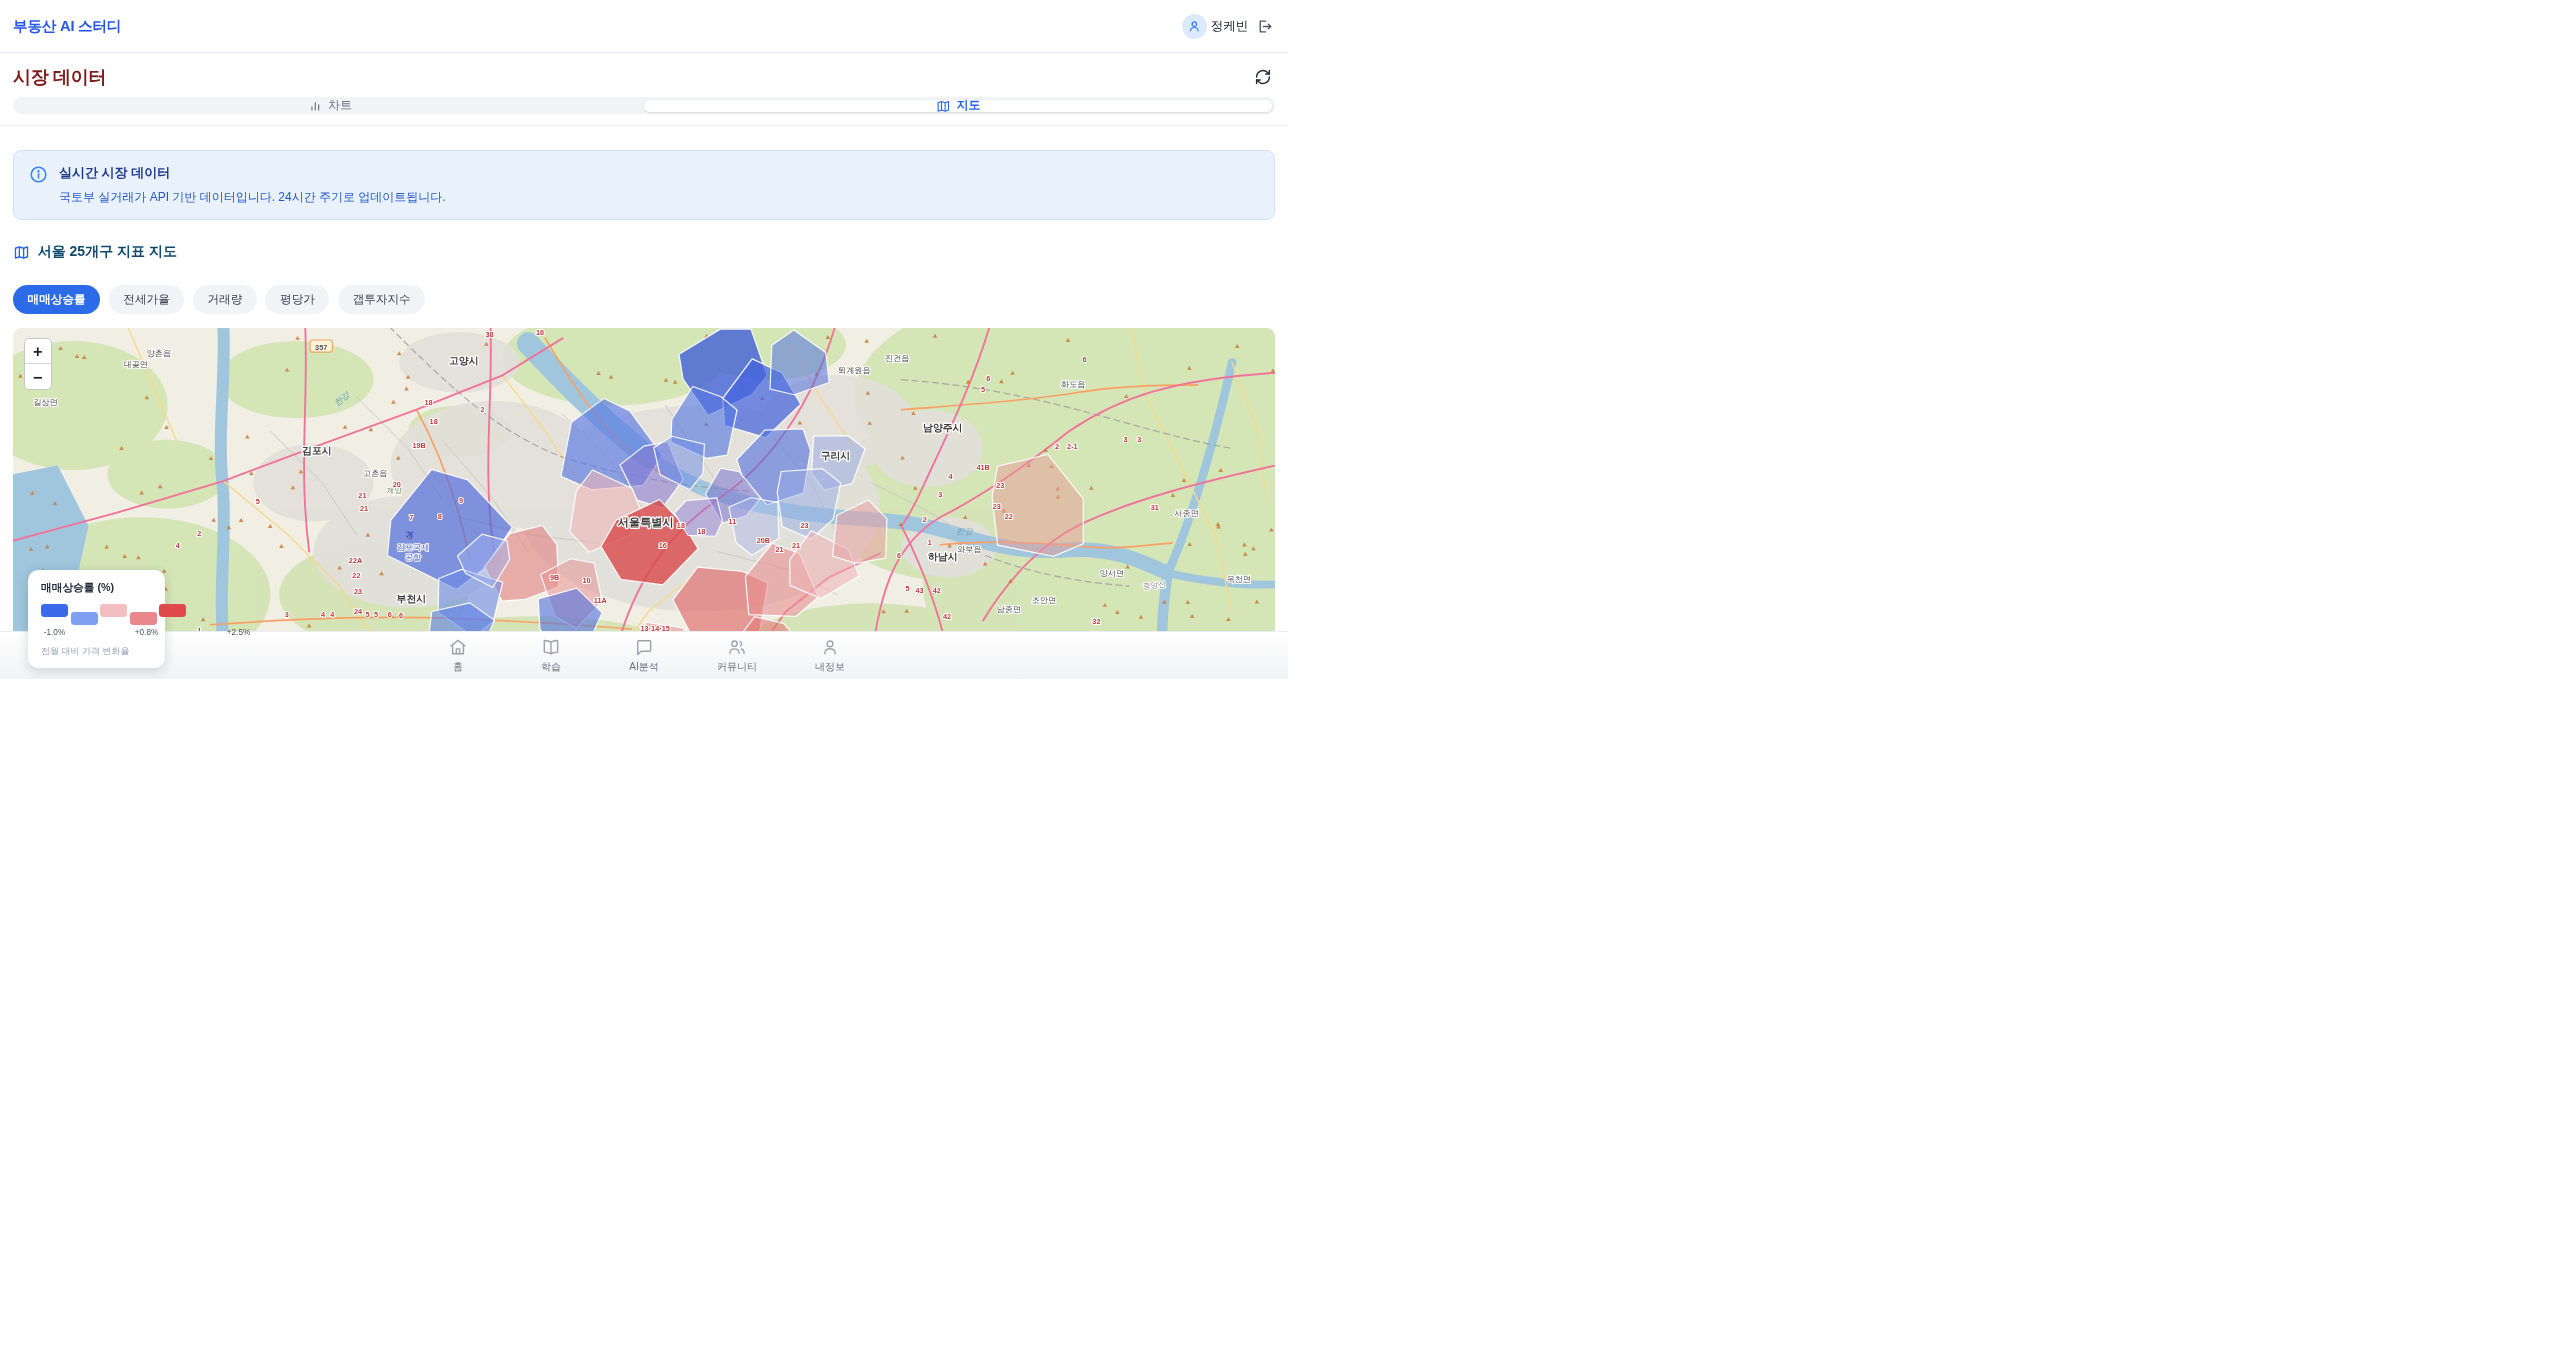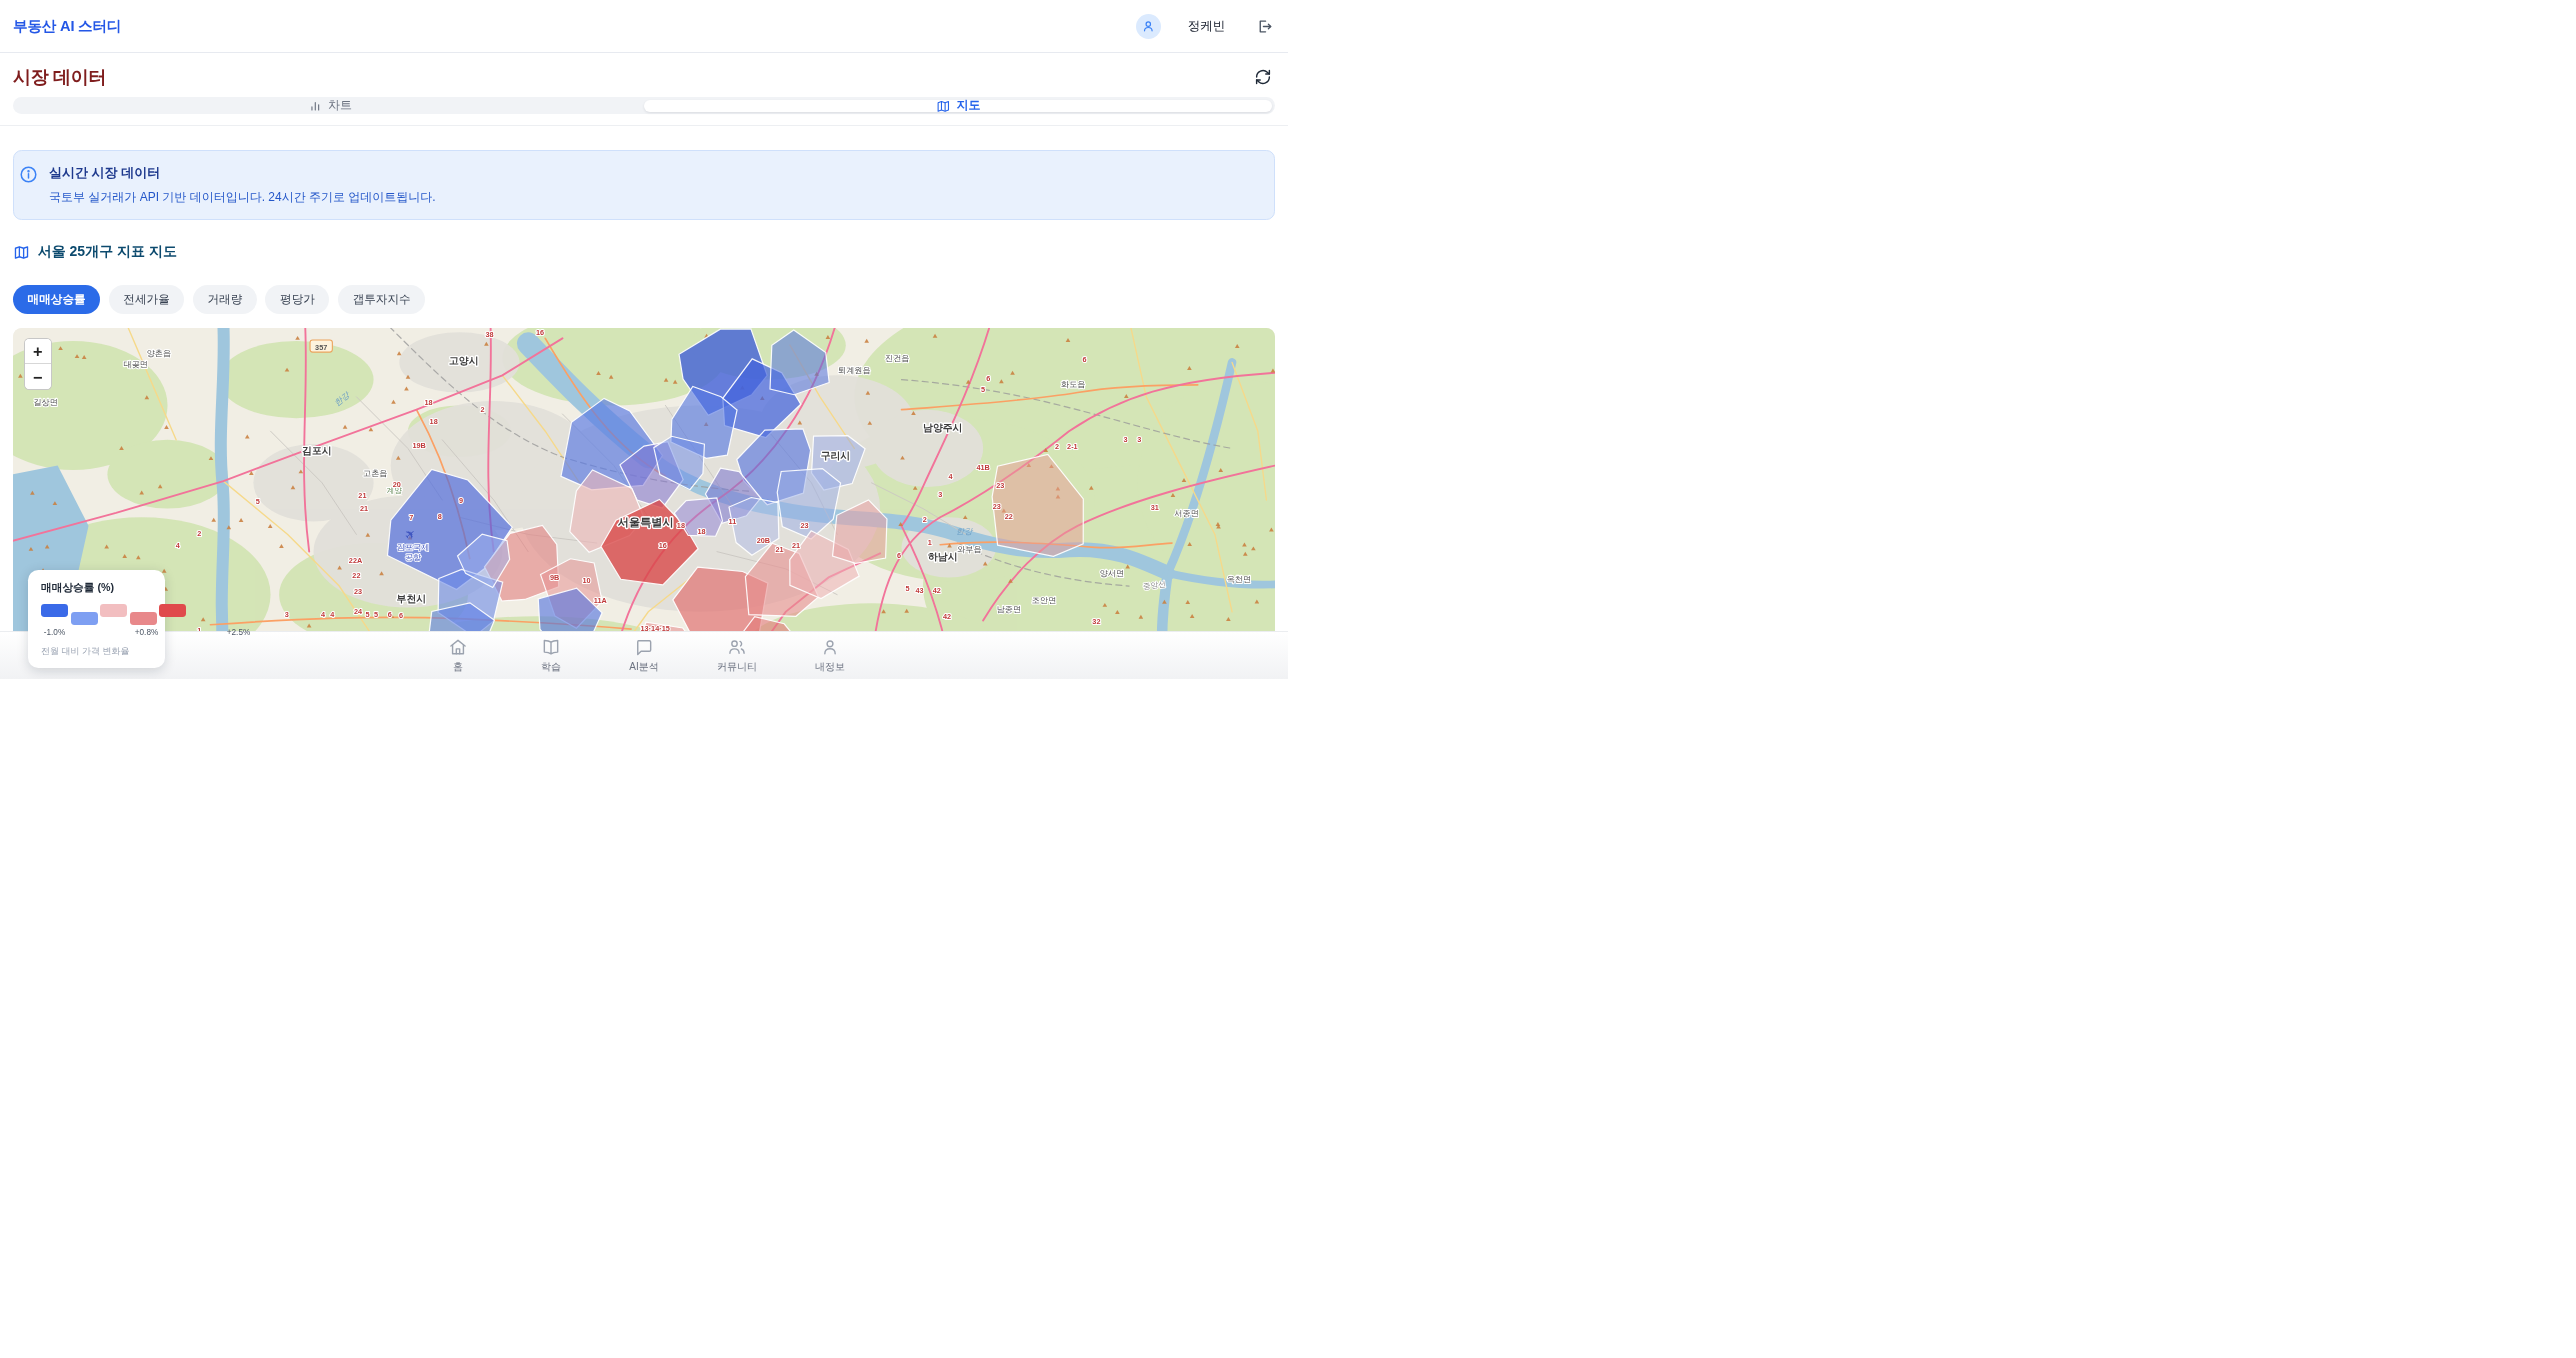--- a/index.html
+++ b/index.html
@@ -3,37 +3,37 @@
 <meta charset="utf-8">
 <style>
   * { margin:0; padding:0; box-sizing:border-box; }
   html,body { background:#fff; }
   body { font-family:"Liberation Sans","DejaVu Sans",sans-serif; color:#111827; }
   .page { position:relative; width:1288px; height:679px; overflow:hidden; background:#fff; }
 
   
   .hdr { height:53px; display:flex; align-items:center; justify-content:space-between; padding:0 12px 0 13px; border-bottom:0.9px solid #e7eaf0; }
   .logo { font-size:14.6px; font-weight:bold; color:#2457e6; letter-spacing:-0.2px; cursor:pointer; }
-  .hdr-right { display:flex; align-items:center; gap:27px; }
+  .hdr-right { display:flex; align-items:center; gap:4px; }
   .avatar { width:25px; height:25px; border-radius:50%; background:#dbeafe; display:flex; align-items:center; justify-content:center; }
   .uname { font-size:12.5px; color:#111827; }
   .iconbtn { background:none; border:none; cursor:pointer; display:flex; align-items:center; justify-content:center; padding:3.4px; }
 
   .content { padding:0 13px; }
   .ptitle-row { display:flex; align-items:center; justify-content:space-between; margin-top:12px; }
   .ptitle { font-size:18px; font-weight:bold; color:#7f1d1d; letter-spacing:-0.3px; }
 
   
   .tabs { margin-top:7.7px; height:17px; background:#f1f3f6; border-radius:8.6px; padding:2.6px; display:flex; }
   .tab { flex:1; display:flex; align-items:center; justify-content:center; gap:6px; font-size:12px; color:#6b7280; border-radius:6.9px; cursor:pointer; }
   .tab.active { background:#fff; color:#2563eb; font-weight:bold; box-shadow:0 0.9px 2.6px rgba(15,23,42,.10); }
   .section-hairline { border-top:0.9px solid #edeff2; margin:10.3px -13px 0 -13px; }
 
   
-  .banner { margin-top:24px; background:#e9f1fd; border:0.9px solid #cfe0fb; border-radius:8.6px; padding:13px 5px; display:flex; gap:11px; }
+  .banner { margin-top:24px; background:#e9f1fd; border:0.9px solid #cfe0fb; border-radius:8.6px; padding:13px 15px; display:flex; gap:11px; }
   .banner-title { font-size:13px; font-weight:bold; color:#1e398d; }
   .banner-body { font-size:12px; color:#2457c9; margin-top:7.7px; }
 
   
   .sect-head { display:flex; align-items:center; gap:7.7px; margin-top:23px; }
   .sect-title { font-size:14px; font-weight:bold; color:#0c4a6e; }
   .chips { display:flex; gap:8.6px; margin-top:24px; }
   .chip { height:29px; padding:0 14.6px; display:flex; align-items:center; border-radius:15.5px; background:#f1f3f6; color:#374151; font-size:11.6px; cursor:pointer; white-space:nowrap; }
   .chip.active { background:#2b6be8; color:#fff; font-weight:bold; }
 

